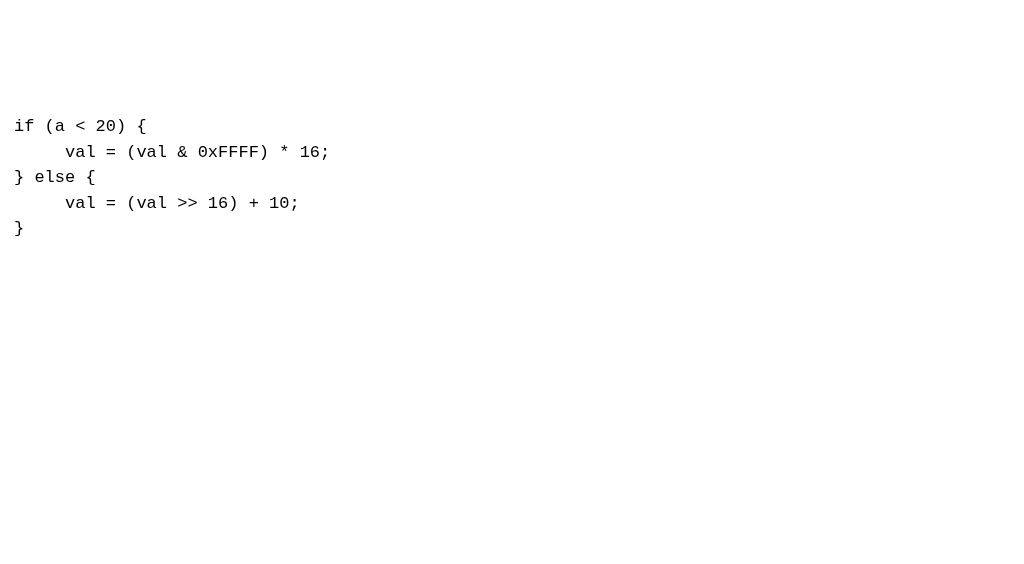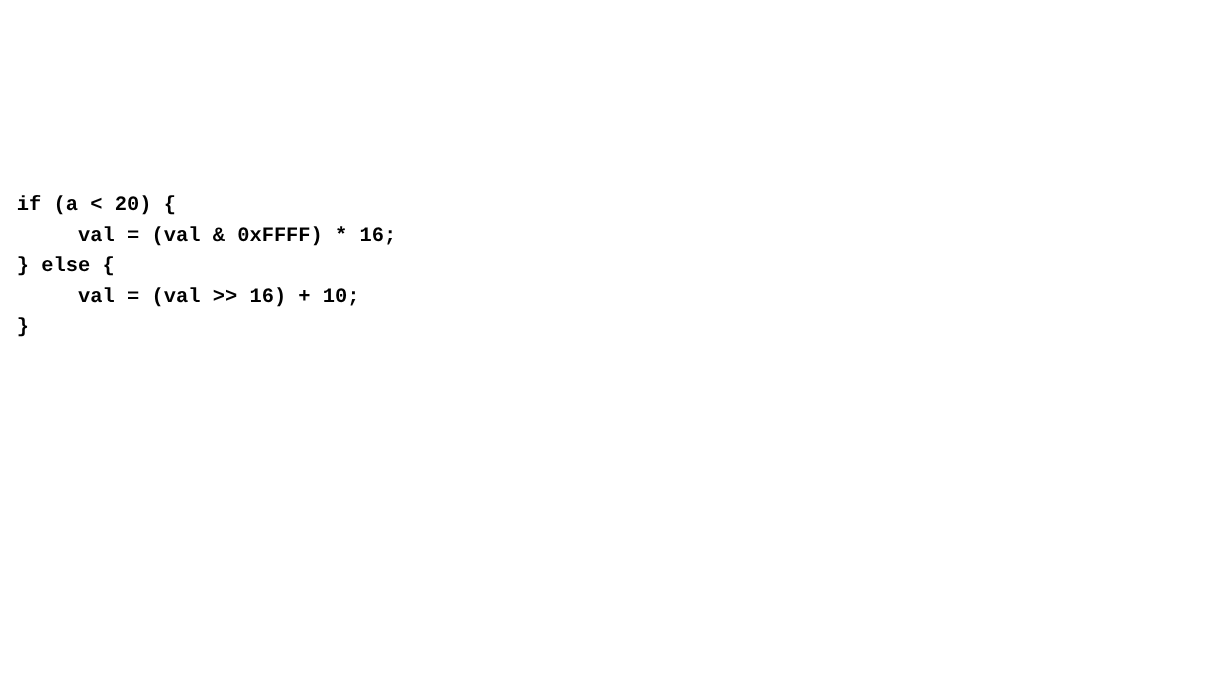--- a/index.html
+++ b/index.html
@@ -14,22 +14,21 @@
       font-size: 17px;
       color: #000000;
       padding: 12px 14px;
       white-space: pre;
       line-height: 1.5;
       width: 1024px;
       height: 564px;
     }
     .code-block {
       font-family: "Courier New", Courier, monospace;
-      font-weight: bold;
-      margin-top: 45px;
+      font-weight: normal;
     }
   </style>
 </head>
 <body>
 
 
 
 <div class="code-block"><span>if (a &lt; 20) {</span>
 <span>     val = (val &amp; 0xFFFF) * 16;</span>
 <span>} else {</span>

